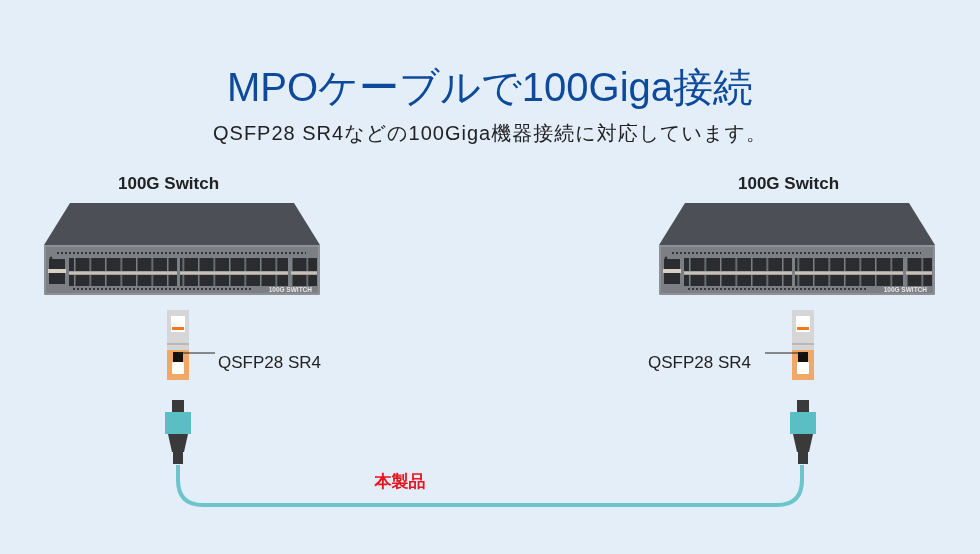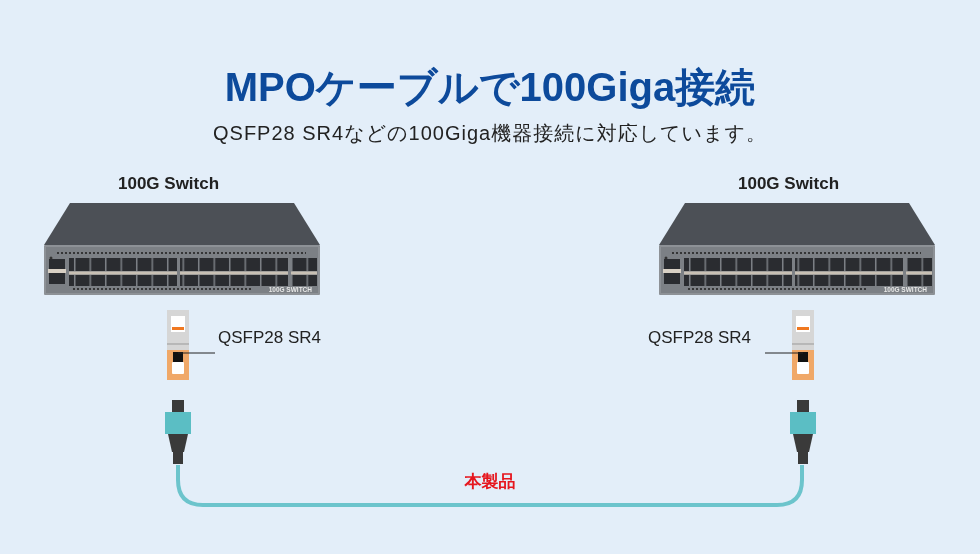--- a/index.html
+++ b/index.html
@@ -1,21 +1,21 @@
 <!DOCTYPE html>
 <html><head>
 <meta charset="utf-8">
 <style>
   html,body{margin:0;padding:0;}
   body{width:980px;height:554px;background:#e3eef9;position:relative;overflow:hidden;font-family:"Liberation Sans","DejaVu Sans",sans-serif;}
-  .title{position:absolute;left:0;width:980px;top:60px;text-align:center;color:#0d4a9b;font-weight:bold;font-size:40px;letter-spacing:0px;}
+  .title{position:absolute;left:0;width:980px;top:60px;text-align:center;color:#0d4a9b;font-weight:normal;font-size:40px;letter-spacing:0px;}
   .subtitle{position:absolute;left:0;width:980px;top:120px;text-align:center;color:#222;font-size:20px;letter-spacing:1px;}
   .sw-label{position:absolute;top:174px;font-weight:bold;font-size:17px;color:#222;}
-  .qsfp-label{position:absolute;top:328px;font-size:17px;color:#222;}
-  .product-label{position:absolute;top:470px;left:0;width:980px;text-align:center;color:#e6161e;font-size:17px;font-weight:bold;}
+  .qsfp-label{position:absolute;top:353px;font-size:17px;color:#222;}
+  .product-label{position:absolute;top:470px;left:0;width:800px;text-align:center;color:#e6161e;font-size:17px;font-weight:bold;}
   svg{position:absolute;left:0;top:0;}
 </style>
 </head>
 <body>
 
 <div class="title">MPOケーブルで100Giga接続</div>
 <div class="subtitle">QSFP28 SR4などの100Giga機器接続に対応しています。</div>
 
 <div class="sw-label" style="left:118px;">100G Switch</div>
 <div class="sw-label" style="left:738px;">100G Switch</div>

